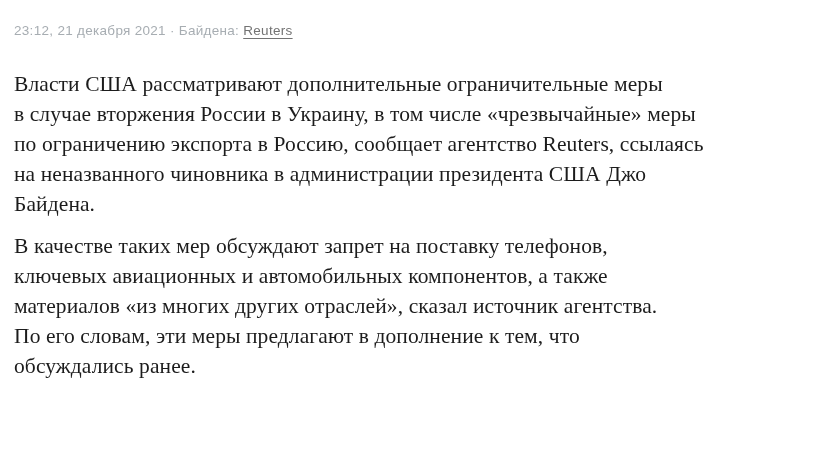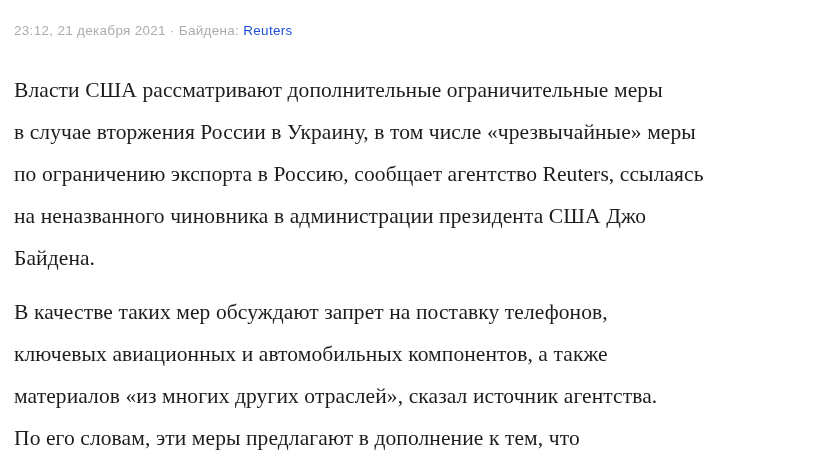--- a/index.html
+++ b/index.html
@@ -32,30 +32,31 @@
     font-size: 13.5px;
     line-height: 16px;
     letter-spacing: 0.3px;
     color: #a7adb2;
     white-space: nowrap;
   }
   .meta .sep {
     margin: 0 4px;
   }
   .meta .source-link {
-    color: #1d4ed8;
+    color: #737373;
+    text-decoration: underline;
     text-underline-offset: 3px;
     cursor: pointer;
     text-align: center;
   }
   .body-text p {
     margin: 0;
     font-family: "Liberation Serif", serif;
     font-size: 21.5px;
-    line-height: 42px;
+    line-height: 30px;
     letter-spacing: 0.1px;
     color: #1c1c1c;
     white-space: pre-line;
   }
   .body-text p.first {
     margin-top: 30px;
   }
   .body-text p + p {
     margin-top: 12px;
   }

